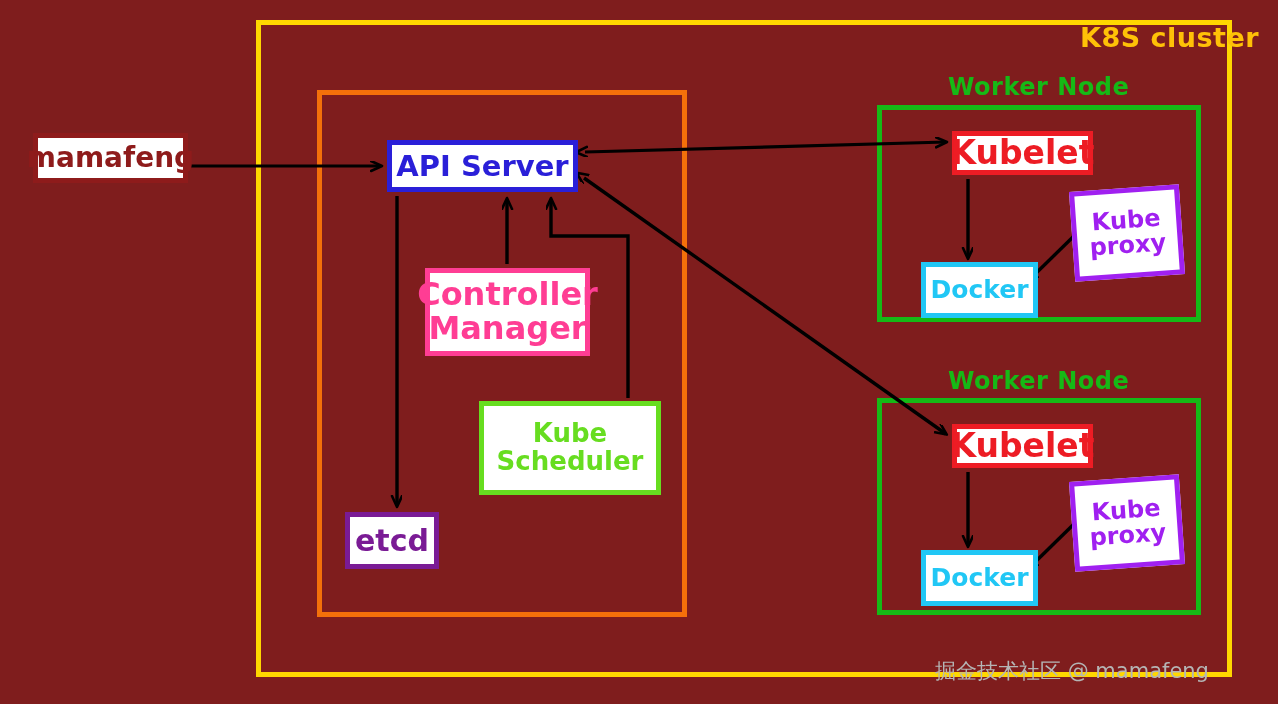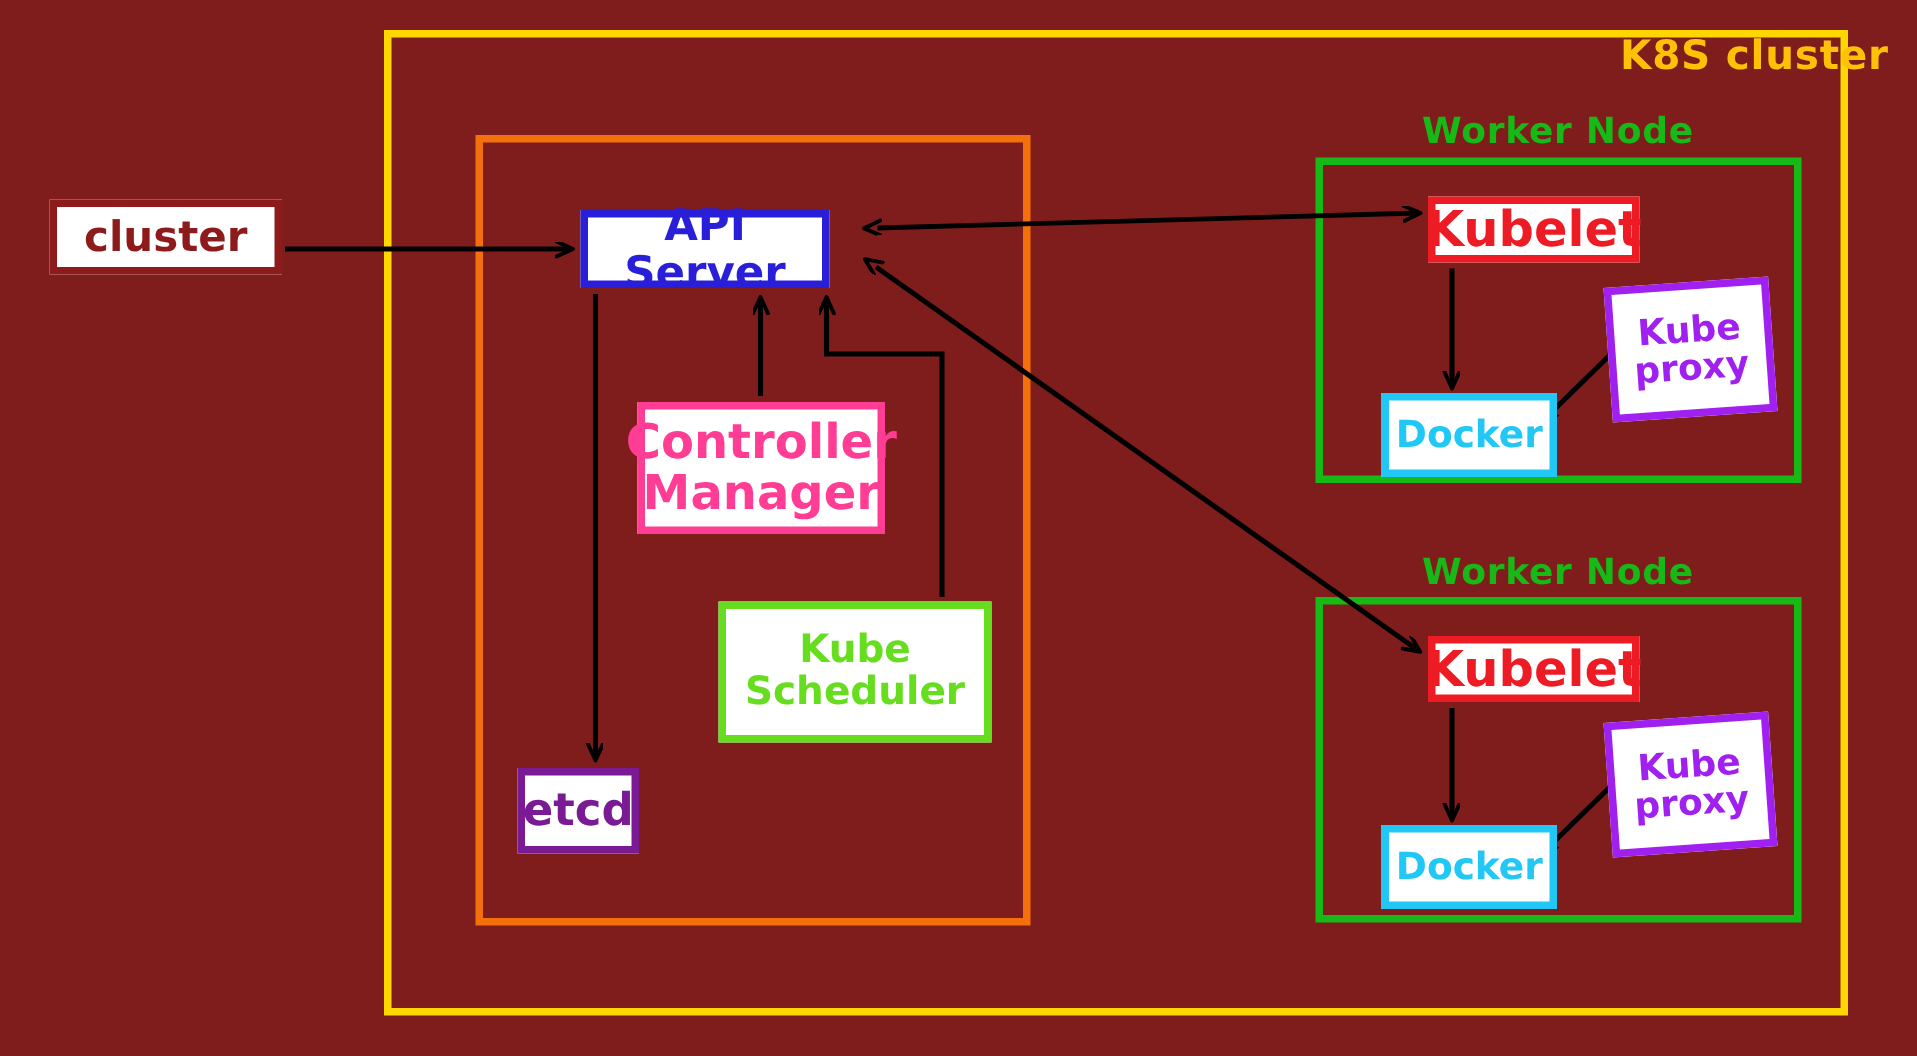--- a/index.html
+++ b/index.html
@@ -78,39 +78,39 @@
     white-space: pre-line;
   }
 
   #kubectl-node {
     left: 33px; top: 133px; width: 155px; height: 50px;
     border: 5px solid #8E1B1B;
     color: #8E1B1B;
     font-size: 28px;
   }
   #apiserver-node {
-    left: 387px; top: 140px; width: 166px; height: 52px;
+    left: 387px; top: 140px; width: 191px; height: 52px;
     border: 5px solid #2A1FD8;
     color: #2A1FD8;
     font-size: 29px;
   }
   #controller-node {
     left: 425px; top: 268px; width: 165px; height: 88px;
     border: 5px solid #FF3D94;
     color: #FF3D94;
     font-size: 32px;
   }
   #scheduler-node {
     left: 479px; top: 401px; width: 182px; height: 94px;
     border: 5px solid #67DD20;
     color: #67DD20;
     font-size: 26px;
   }
   #etcd-node {
-    left: 345px; top: 512px; width: 81px; height: 57px;
+    left: 345px; top: 512px; width: 94px; height: 57px;
     border: 5px solid #7A1B95;
     color: #7A1B95;
     font-size: 30px;
   }
 
   .kubelet-node {
     width: 141px; height: 44px;
     border: 5px solid #ED1C24;
     color: #ED1C24;
     font-size: 33px;
@@ -190,21 +190,21 @@
 
     <path d="M968,179 L968,258" stroke="#000" stroke-width="3.4" fill="none" marker-end="url(#ah)"></path>
 
     <path d="M1075,235 L1028,281" stroke="#000" stroke-width="3.4" fill="none" marker-end="url(#ah)"></path>
 
     <path d="M968,472 L968,546" stroke="#000" stroke-width="3.4" fill="none" marker-end="url(#ah)"></path>
 
     <path d="M1075,523 L1028,569" stroke="#000" stroke-width="3.4" fill="none" marker-end="url(#ah)"></path>
   </svg>
 
-  <div class="abs node" id="kubectl-node">cluster</div>
+  <div class="abs node" id="kubectl-node">mamafeng</div>
 
   <div class="abs node" id="apiserver-node">API Server</div>
 
   <div class="abs node" id="controller-node">Controller
 Manager</div>
 
   <div class="abs node" id="scheduler-node">Kube
 Scheduler</div>
 
   <div class="abs node" id="etcd-node">etcd</div>
@@ -216,14 +216,15 @@
   <div class="abs node kubeproxy-node" id="kubeproxy1-node">Kube
 proxy</div>
 
   <div class="abs node kubelet-node" id="kubelet2-node">Kubelet</div>
 
   <div class="abs node docker-node" id="docker2-node">Docker</div>
 
   <div class="abs node kubeproxy-node" id="kubeproxy2-node">Kube
 proxy</div>
 
+  <div class="abs" id="watermark">掘金技术社区 @ mamafeng</div>
 
 </div>
 
 </body></html>

